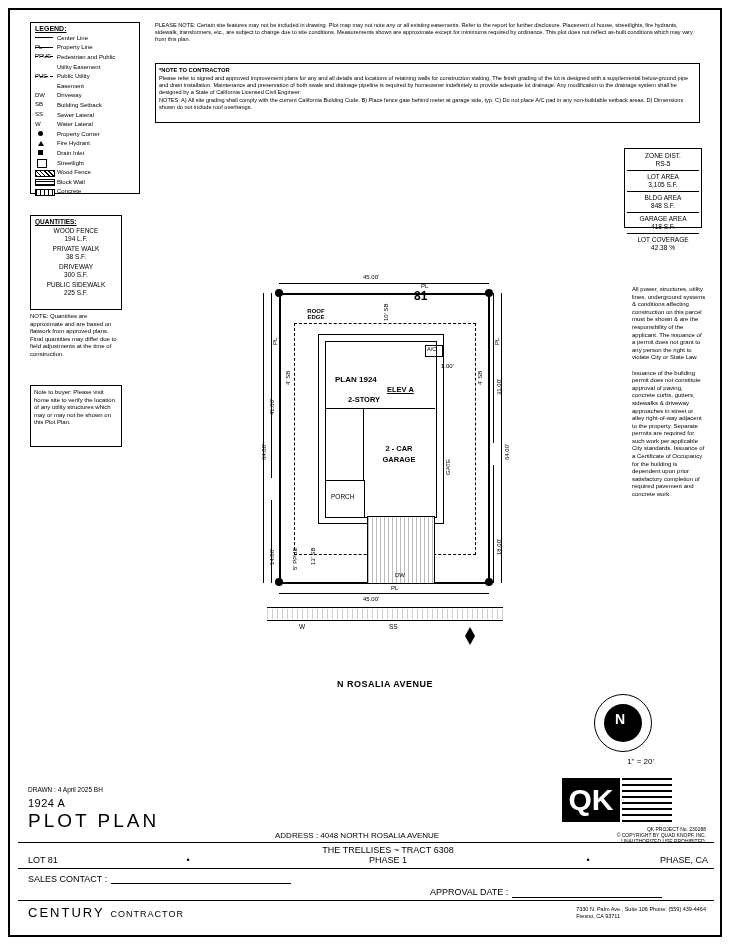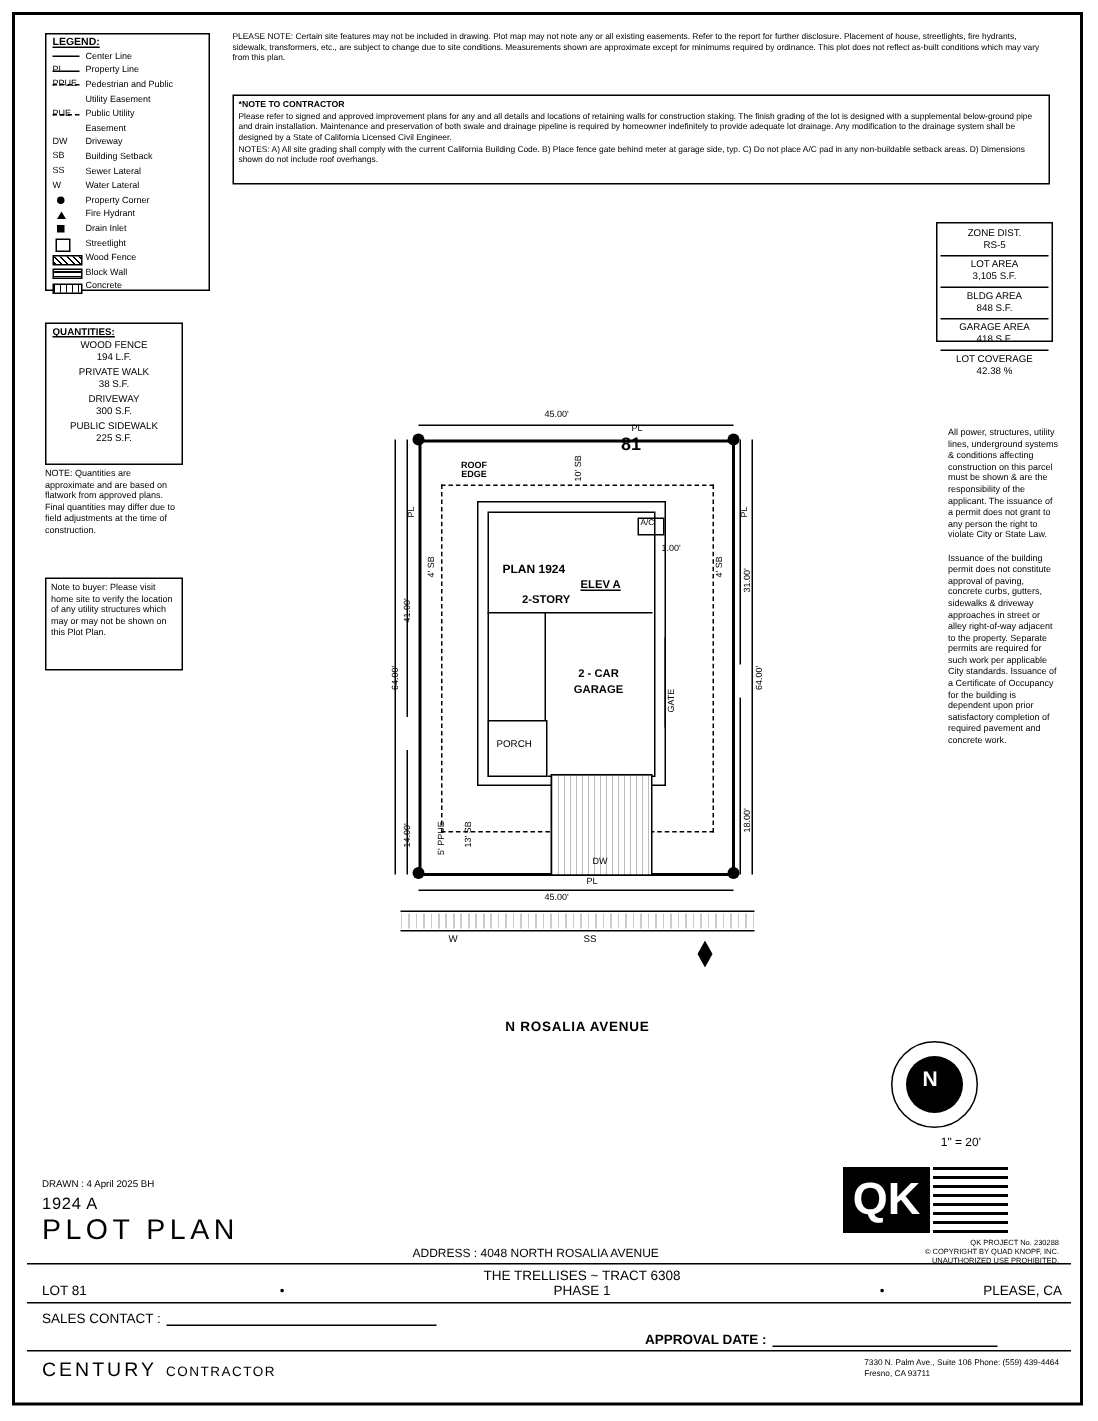--- a/index.html
+++ b/index.html
@@ -333,31 +333,31 @@
 
   <div class="hr" style="top:842px;"></div>
   <div class="abs" id="lotline" style="display:flex;align-items:flex-end;">
     <div style="width:150px;">LOT 81</div>
     <div style="width:20px;text-align:center;">•</div>
     <div style="flex:1;text-align:center;">
       <div>THE TRELLISES ~ TRACT 6308</div>
       <div>PHASE 1</div>
     </div>
     <div style="width:20px;text-align:center;">•</div>
-    <div style="width:110px;text-align:right;">PLEASE, CA</div>
+    <div style="width:110px;text-align:right;">PHASE, CA</div>
   </div>
 
   <div class="hr" style="top:868px;"></div>
   <div class="abs" id="sig" style="width:680px;">
     <div style="display:flex;align-items:flex-end;">
       <span>SALES CONTACT :</span>
       <span style="display:inline-block;width:180px;border-bottom:1px solid #000;margin-left:4px;height:10px;"></span>
     </div>
   </div>
-  <div class="abs" id="approval" style="display:flex;align-items:center;font-weight:bold;">
+  <div class="abs" id="approval" style="display:flex;align-items:flex-start;">
     <span>APPROVAL DATE :</span>
     <span style="display:inline-block;width:150px;border-bottom:1px solid #000;margin-left:4px;height:10px;"></span>
   </div>
 
   <div class="hr" style="top:900px;"></div>
   <div class="abs" id="century" style="display:flex;align-items:baseline;">
     <span>CENTURY</span>
     <span style="font-size:9px;letter-spacing:1px;margin-left:6px;">CONTRACTOR</span>
   </div>
   <div class="abs" id="addr-right" style="white-space:pre-line;">7330 N. Palm Ave., Suite 106   Phone:  (559) 439-4464

